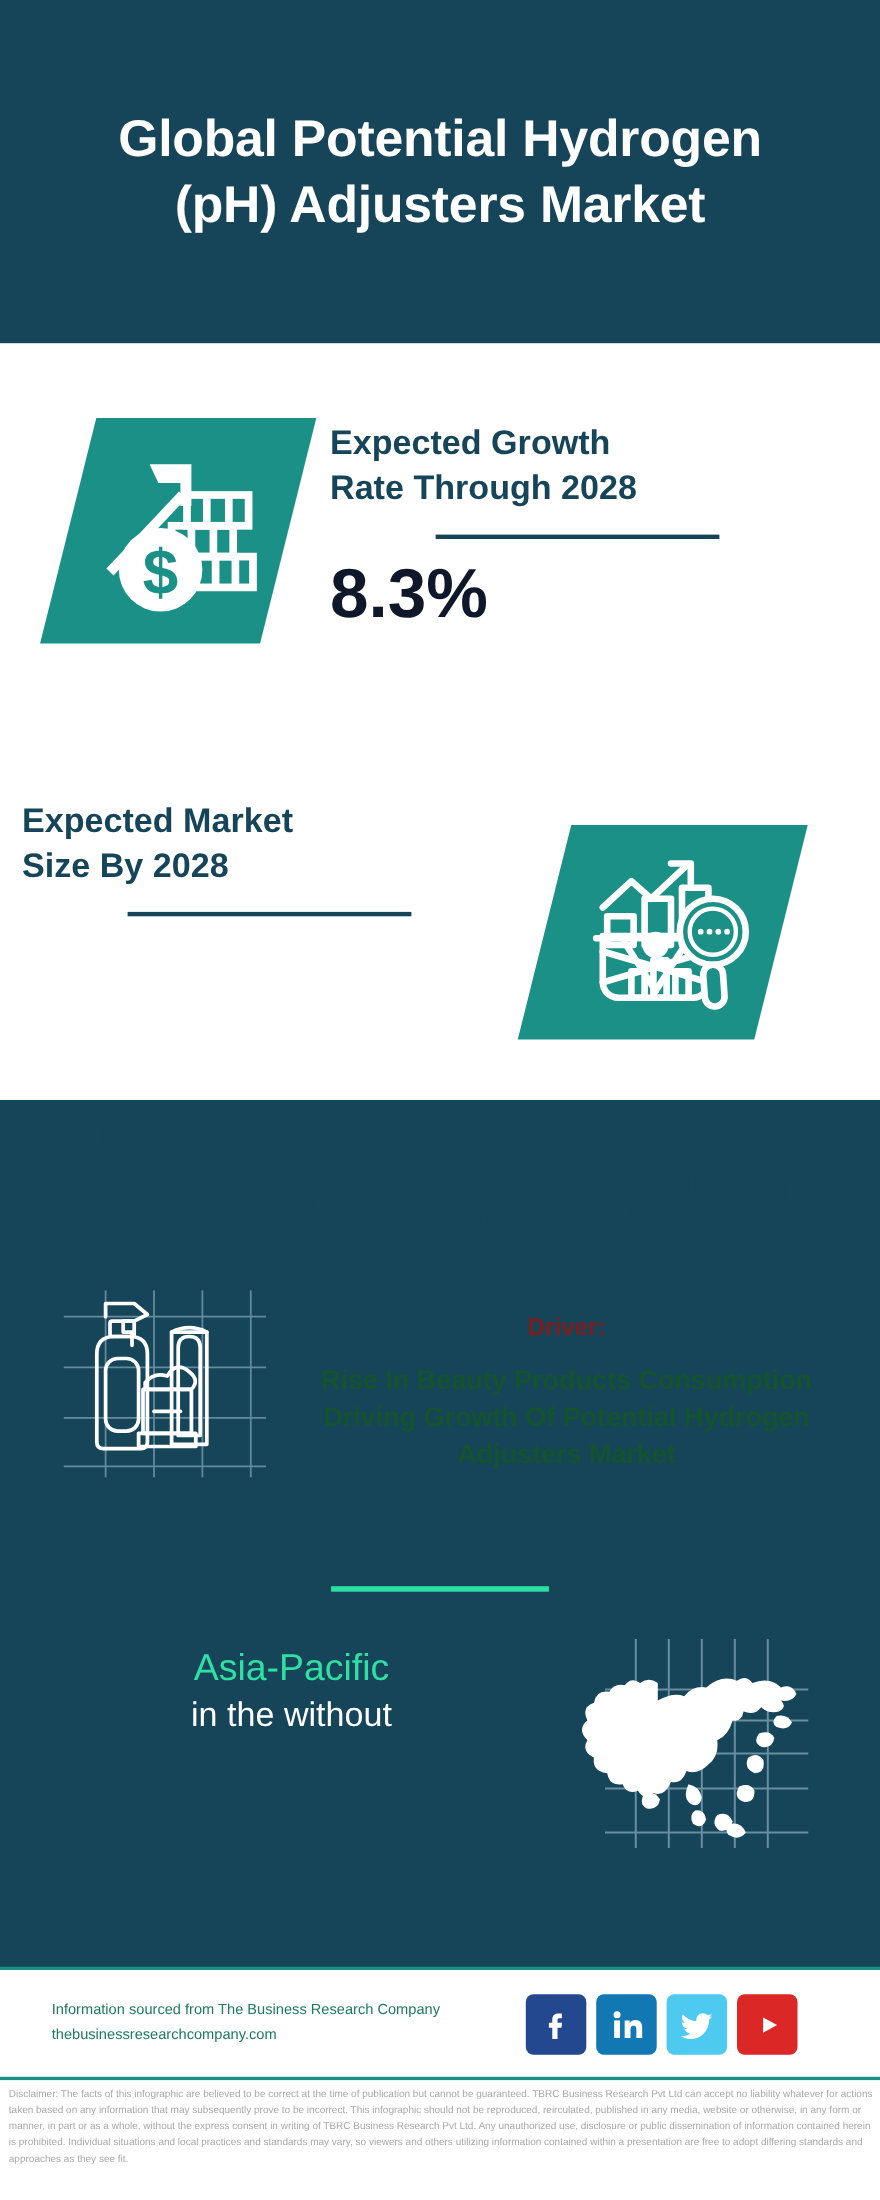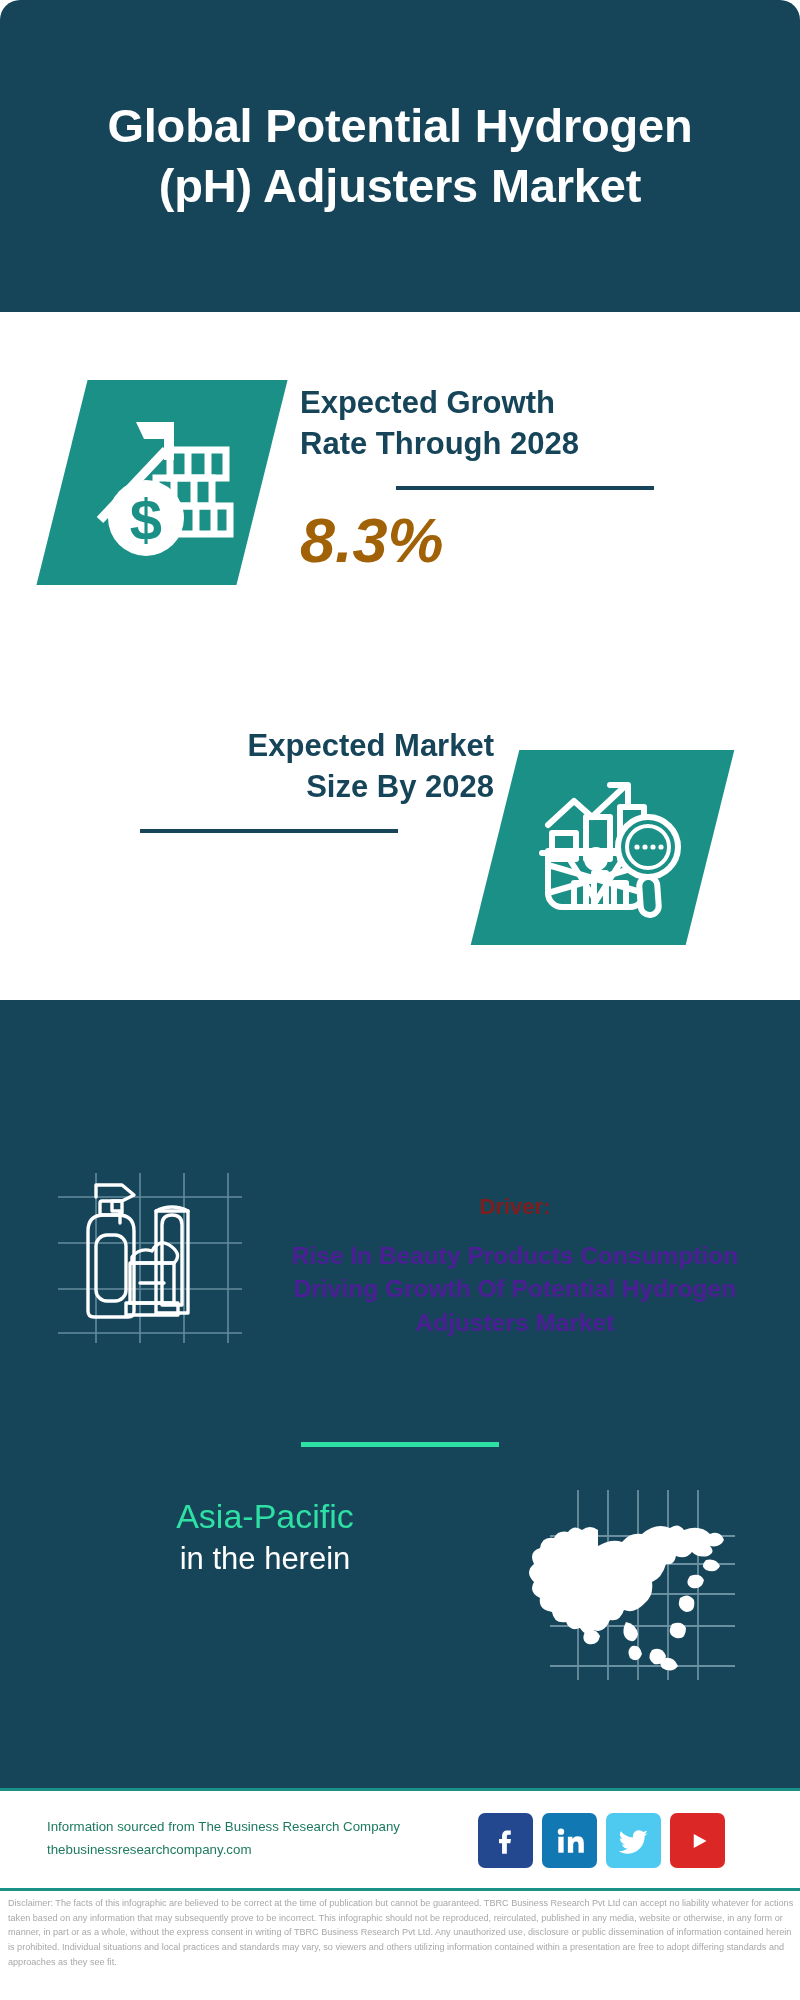--- a/index.html
+++ b/index.html
@@ -8,21 +8,20 @@
     height: 2000px;
     background: #ffffff;
     font-family: "Liberation Sans", sans-serif;
   }
   #page {
     position: relative;
     width: 800px;
     height: 2000px;
     overflow: hidden;
     background: #ffffff;
-    border-radius: 20px;
   }
 
   
   .header {
     position: absolute;
     left: 0; top: 0;
     width: 800px;
     height: 312px;
     background: #16455a;
     display: flex;
@@ -64,33 +63,32 @@
     font-weight: bold;
     line-height: 1.33;
   }
   .stat-rule {
     width: 258px;
     height: 4px;
     background: #16455a;
     margin: 22px auto 16px auto;
   }
   .stat-value {
-    color: #a16207;
+    color: #0f172a;
     font-size: 63px;
     font-weight: bold;
     line-height: 1.1;
-    font-style: italic;
   }
 
   
   .stat2-text {
     position: absolute;
-    left: 44px; top: 725px;
+    left: 20px; top: 725px;
     width: 450px;
-    text-align: right;
+    text-align: left;
   }
   .stat2-shape {
     position: absolute;
     left: 495px; top: 750px;
     width: 215px; height: 195px;
     background: #1a9086;
     transform: skewX(-14deg);
   }
   .stat2-icon {
     position: absolute;
@@ -126,21 +124,21 @@
     text-align: center;
   }
   .driver-heading {
     color: #7f1d1d;
     font-size: 22px;
     font-weight: bold;
     line-height: 1.3;
     margin-top: 28px;
   }
   .driver-body {
-    color: #4c1d95;
+    color: #14532d;
     font-size: 24.5px;
     font-weight: bold;
     line-height: 1.37;
     margin-top: 17px;
     padding: 0 6px;
   }
   .driver-rule {
     position: absolute;
     left: 400px; top: 1442px;
     width: 198px;
@@ -341,21 +339,21 @@
   </div>
 
   <div class="driver-text">
     <div class="driver-heading">Driver:</div>
     <div class="driver-body">Rise In Beauty Products Consumption Driving Growth Of Potential Hydrogen Adjusters Market</div>
   </div>
   <div class="driver-rule"></div>
 
   <div class="region-text">
     <div class="region-heading">Asia-Pacific</div>
-    <div class="region-sub">in the herein</div>
+    <div class="region-sub">in the without</div>
   </div>
 
   <div class="map-wrap">
     <svg viewBox="0 0 215 190" width="215" height="190">
       <g stroke="#7ea2b2" stroke-width="1.8" opacity="0.8">
         <line x1="58" y1="0" x2="58" y2="190"></line>
         <line x1="88" y1="0" x2="88" y2="190"></line>
         <line x1="118" y1="0" x2="118" y2="190"></line>
         <line x1="148" y1="0" x2="148" y2="190"></line>
         <line x1="178" y1="0" x2="178" y2="190"></line>

